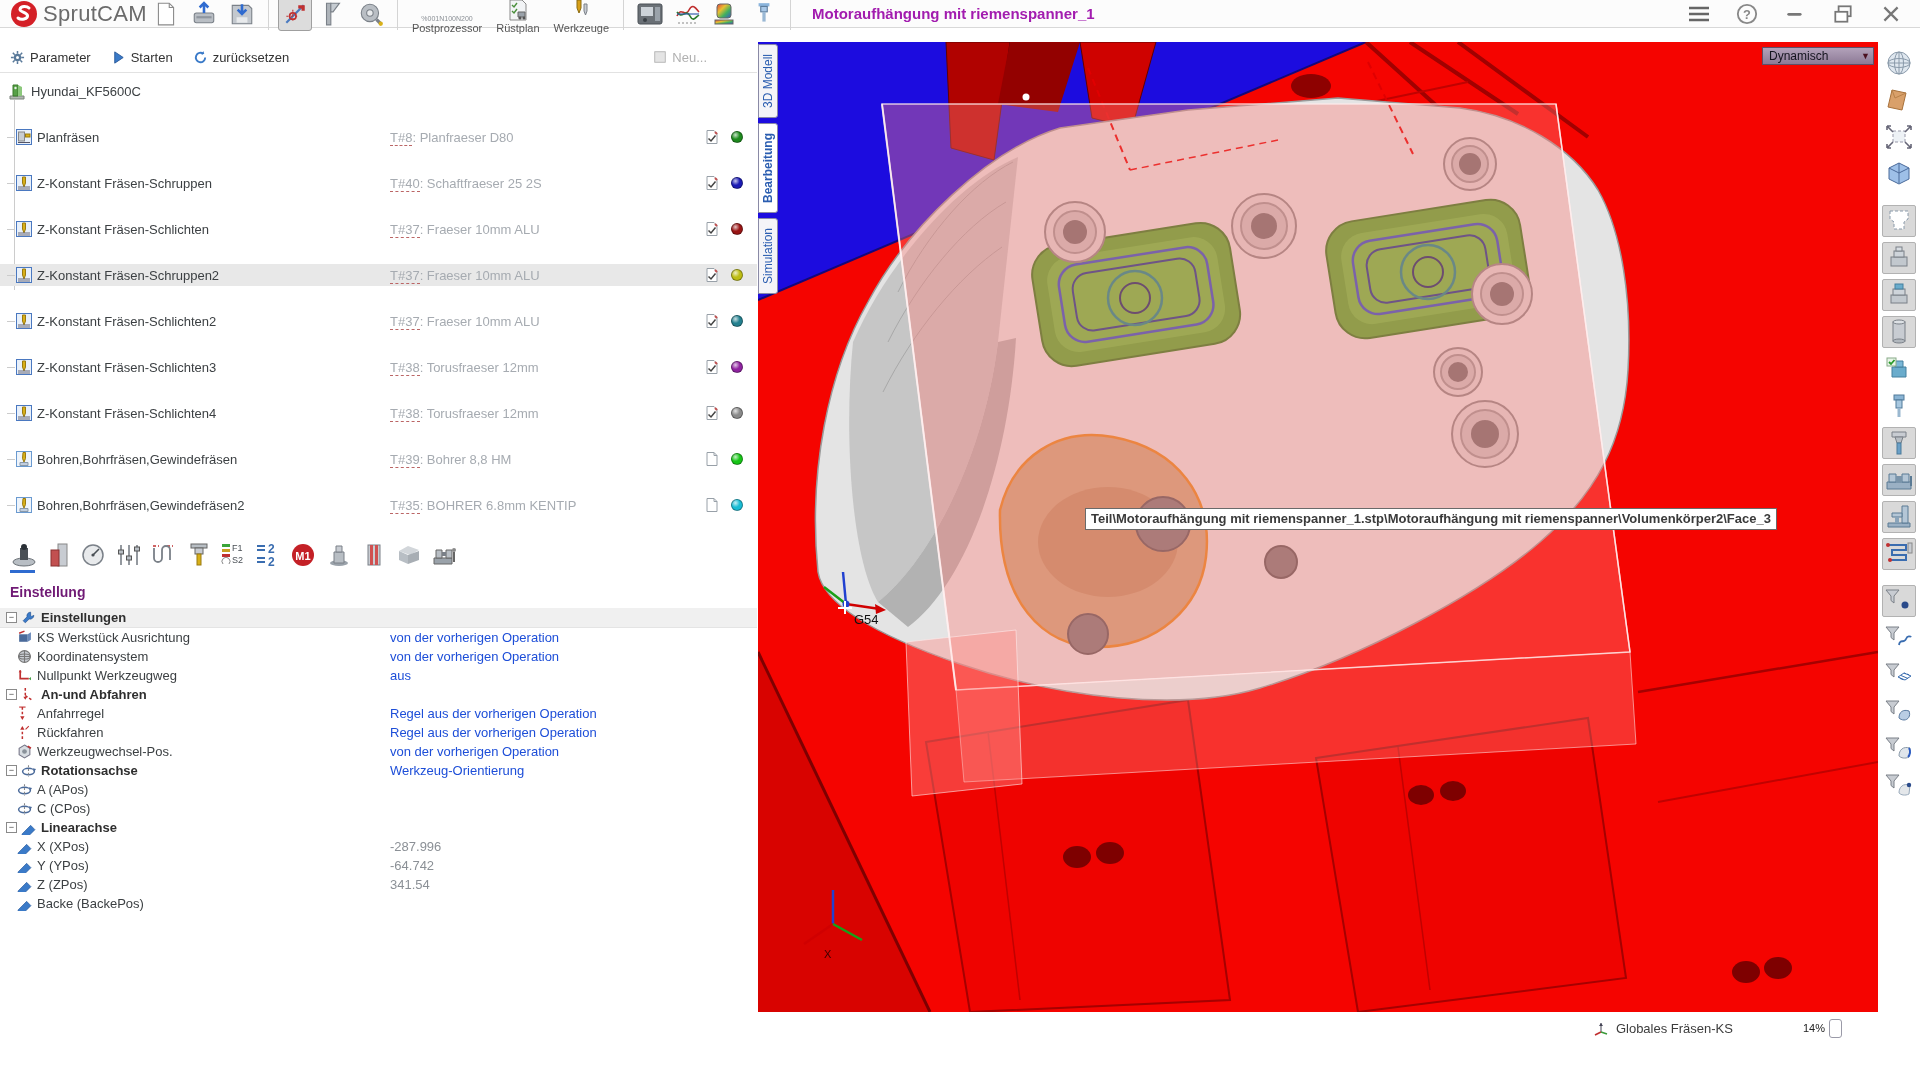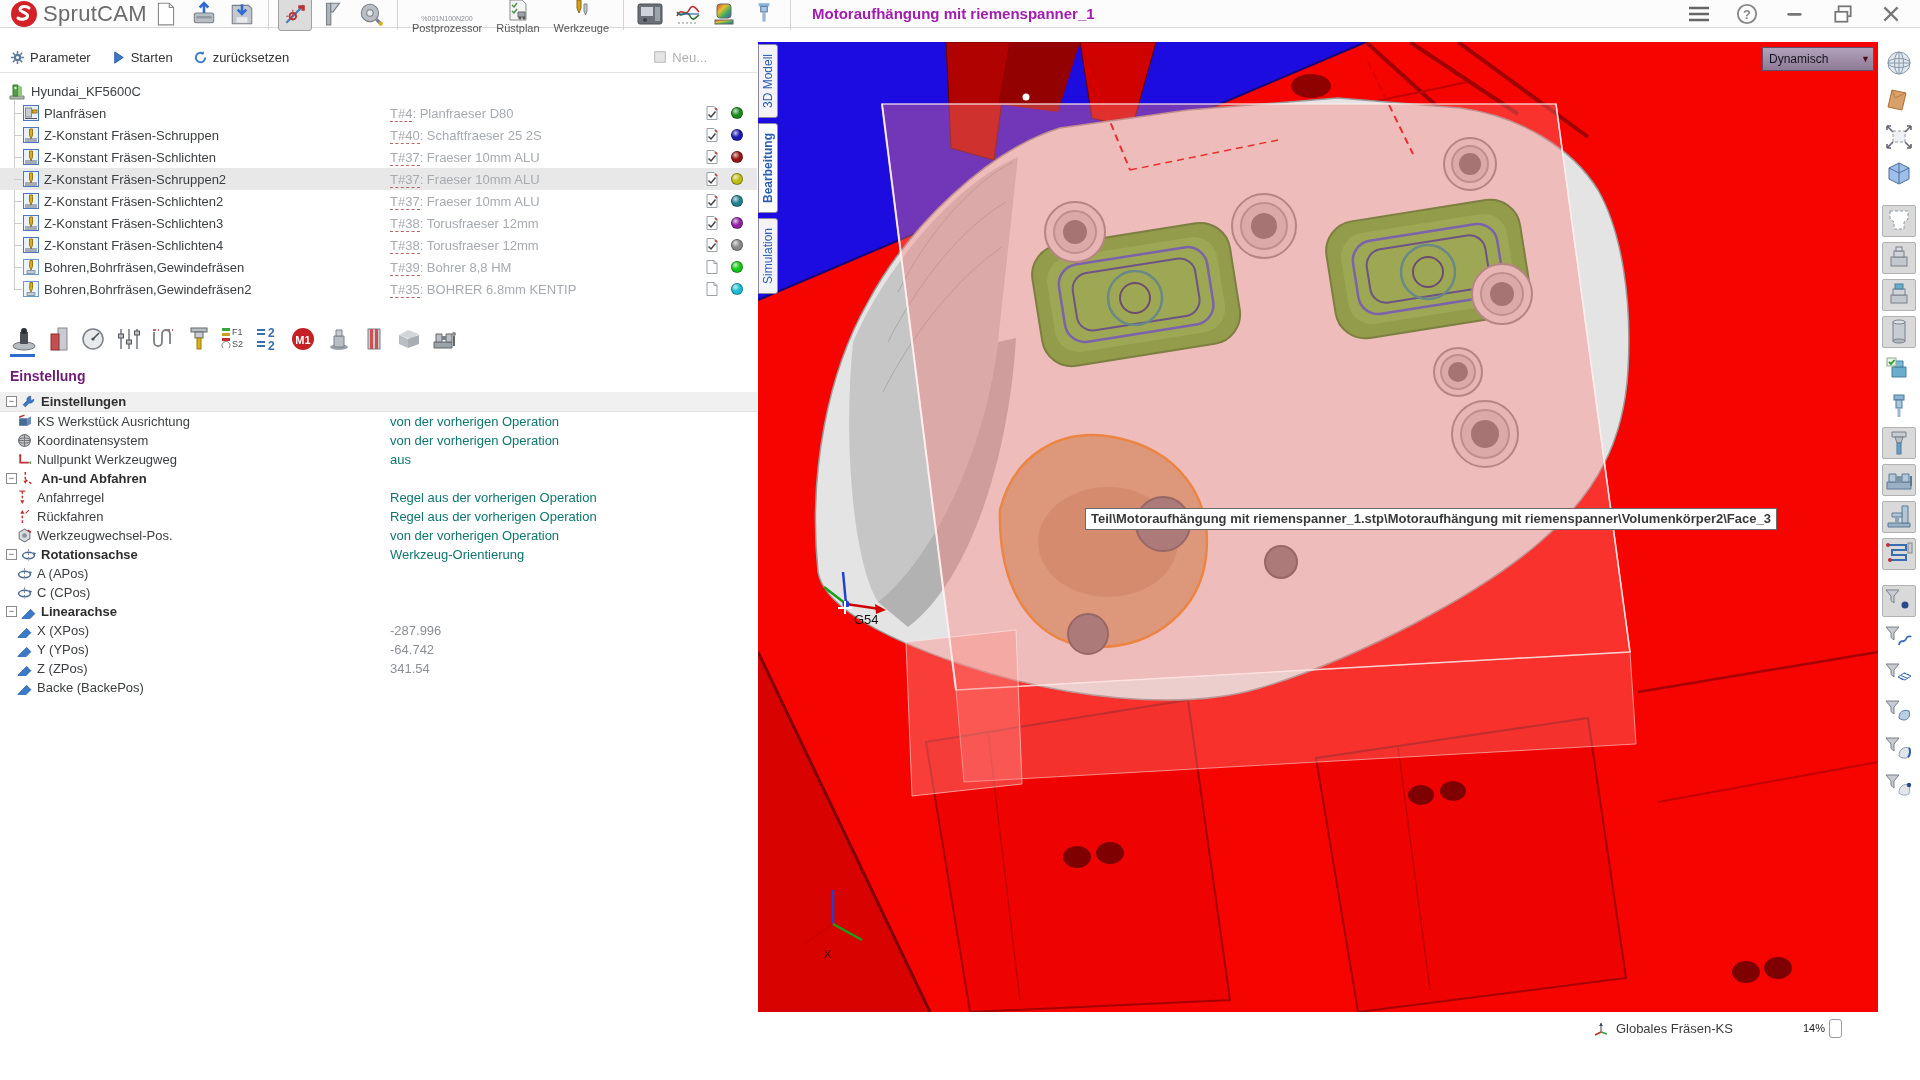--- a/index.html
+++ b/index.html
@@ -32,21 +32,21 @@
   .action-item .ic{width:15px;height:15px;}
   .neu-btn{margin-left:auto;margin-right:50px;display:flex;align-items:center;gap:5px;color:#b0b0b0;}
   .neu-btn .ic{width:14px;height:14px;}
 
   .tree{position:relative;padding-top:7px;font-size:13px;}
   .tree-vline{position:absolute;left:14px;top:27px;width:1px;height:190px;background:#cccccc;}
   .tree-row{height:22px;display:flex;align-items:center;position:relative;}
   .tree-row.selected{background:#e8e8e8;}
   .tree-root{padding-left:8px;}
   .tree-root .ic{width:18px;height:18px;margin-right:5px;}
-  .tree-op{padding-left:14px;}
+  .tree-op{padding-left:7px;margin-top:24px;}
   .tick{width:8px;height:1px;background:#cccccc;margin-right:1px;}
   .op-icon{width:16px;height:16px;}
   .op-icon svg{width:16px;height:16px;}
   .op-label{margin-left:5px;white-space:nowrap;color:#3c4043;}
   .op-tool{position:absolute;left:390px;color:#a6abb1;white-space:nowrap;}
   .op-tool .tnum{border-bottom:1px dashed #b66;}
   .op-doc{position:absolute;left:704px;width:16px;height:16px;}
   .op-doc svg{width:16px;height:16px;}
   .op-dot{position:absolute;left:731px;width:12px;height:12px;border-radius:50%;border:1px solid rgba(0,0,0,.35);box-sizing:border-box;}
 
@@ -61,31 +61,31 @@
   .prop-row{height:19px;display:flex;align-items:center;position:relative;}
   .prop-row.hl{background:#f0f0f0;border-bottom:1px solid #e4e4e4;}
   .prop-row .expander{width:11px;height:11px;border:1px solid #8a8a8a;background:#fff;
      font-size:9px;line-height:9px;text-align:center;color:#444;margin:0 4px 0 6px;box-sizing:border-box;flex:none;}
   .prop-row.item{padding-left:17px;}
   .prop-icon{width:15px;height:15px;margin-right:5px;flex:none;}
   .prop-icon svg{width:15px;height:15px;}
   .prop-label{white-space:nowrap;}
   .prop-row.section .prop-label{font-weight:bold;color:#2e2e2e;}
   .prop-value{position:absolute;left:390px;white-space:nowrap;}
-  .prop-value.link{color:#0f766e;}
+  .prop-value.link{color:#1d4ed8;}
   .prop-value.number{color:#8b9096;}
 
   
   .viewport{position:absolute;left:758px;top:42px;width:1120px;height:970px;background:#f50400;overflow:hidden;}
   .scene{position:absolute;left:0;top:0;width:1120px;height:970px;}
   .vp-tabs{position:absolute;left:0;top:2px;display:flex;flex-direction:column;gap:5px;z-index:5;}
   .vp-tab{writing-mode:vertical-rl;transform:rotate(180deg);background:#f4f4f8;border:1px solid #8a8aa6;
           color:#2a5db0;font-size:12px;padding:9px 2px;border-radius:3px 0 0 3px;line-height:14px;}
   .vp-tab.active{background:#ffffff;font-weight:bold;}
-  .dynamisch{position:absolute;top:5px;right:4px;width:112px;height:24px;z-index:6;
+  .dynamisch{position:absolute;top:5px;right:4px;width:112px;height:18px;z-index:6;
      background:linear-gradient(#b2a2ba,#8d7a96);border:1px solid #5f4f68;box-sizing:border-box;
      font-size:12px;color:#15151f;display:flex;align-items:center;padding-left:6px;}
   .dynamisch .arrow{margin-left:auto;margin-right:3px;font-size:9px;color:#4a1020;}
   .tooltip{position:absolute;left:327px;top:466px;z-index:7;background:#ffffff;border:1px solid #6a6a6a;
      padding:2px 5px 3px 5px;font-size:13px;font-weight:600;color:#3a3a3a;white-space:nowrap;}
 
   
   .right-toolbar{position:absolute;right:0;top:42px;width:42px;height:970px;background:#ffffff;
      display:flex;flex-direction:column;align-items:center;padding-top:5px;box-sizing:border-box;}
   .rt-icon{width:34px;height:32px;margin-bottom:5px;display:flex;align-items:center;justify-content:center;
@@ -349,21 +349,21 @@
         <span class="tick"></span>
         <span class="op-icon">
           <svg viewBox="0 0 16 16" width="100%" height="100%">
             <rect x=".5" y=".5" width="15" height="15" fill="#e8f0fa" stroke="#4a78c0"></rect>
             <rect x="2.5" y="3" width="6" height="9" fill="#c8cdd2" stroke="#888"></rect>
             <rect x="9.5" y="5" width="4.5" height="3" fill="#d8b018" stroke="#9a7a10"></rect>
             <path d="M2 13.5h12" stroke="#556"></path>
           </svg>
         </span>
         <span class="op-label">Planfräsen</span>
-        <span class="op-tool"><span class="tnum">T#4</span><span class="trest">: Planfraeser D80</span></span>
+        <span class="op-tool"><span class="tnum">T#8</span><span class="trest">: Planfraeser D80</span></span>
         <span class="op-doc">
           <svg viewBox="0 0 16 16" width="100%" height="100%">
             <path d="M3 1.5h7l3 3v10H3z" fill="#fff" stroke="#98a0a8"></path>
             <path d="M4.5 9.5L7 12l4.5-5.5" stroke="#444" stroke-width="1.5" fill="none"></path>
             <path d="M11 3l2 2" stroke="#c05050" stroke-width="2"></path>
           </svg>
         </span>
         <span class="op-dot" style="background: radial-gradient(circle at 35% 30%, rgba(255, 255, 255, 0.75), rgba(255, 255, 255, 0) 45%), rgb(29, 138, 29);"></span>
       </div>
       <div class="tree-row tree-op">

